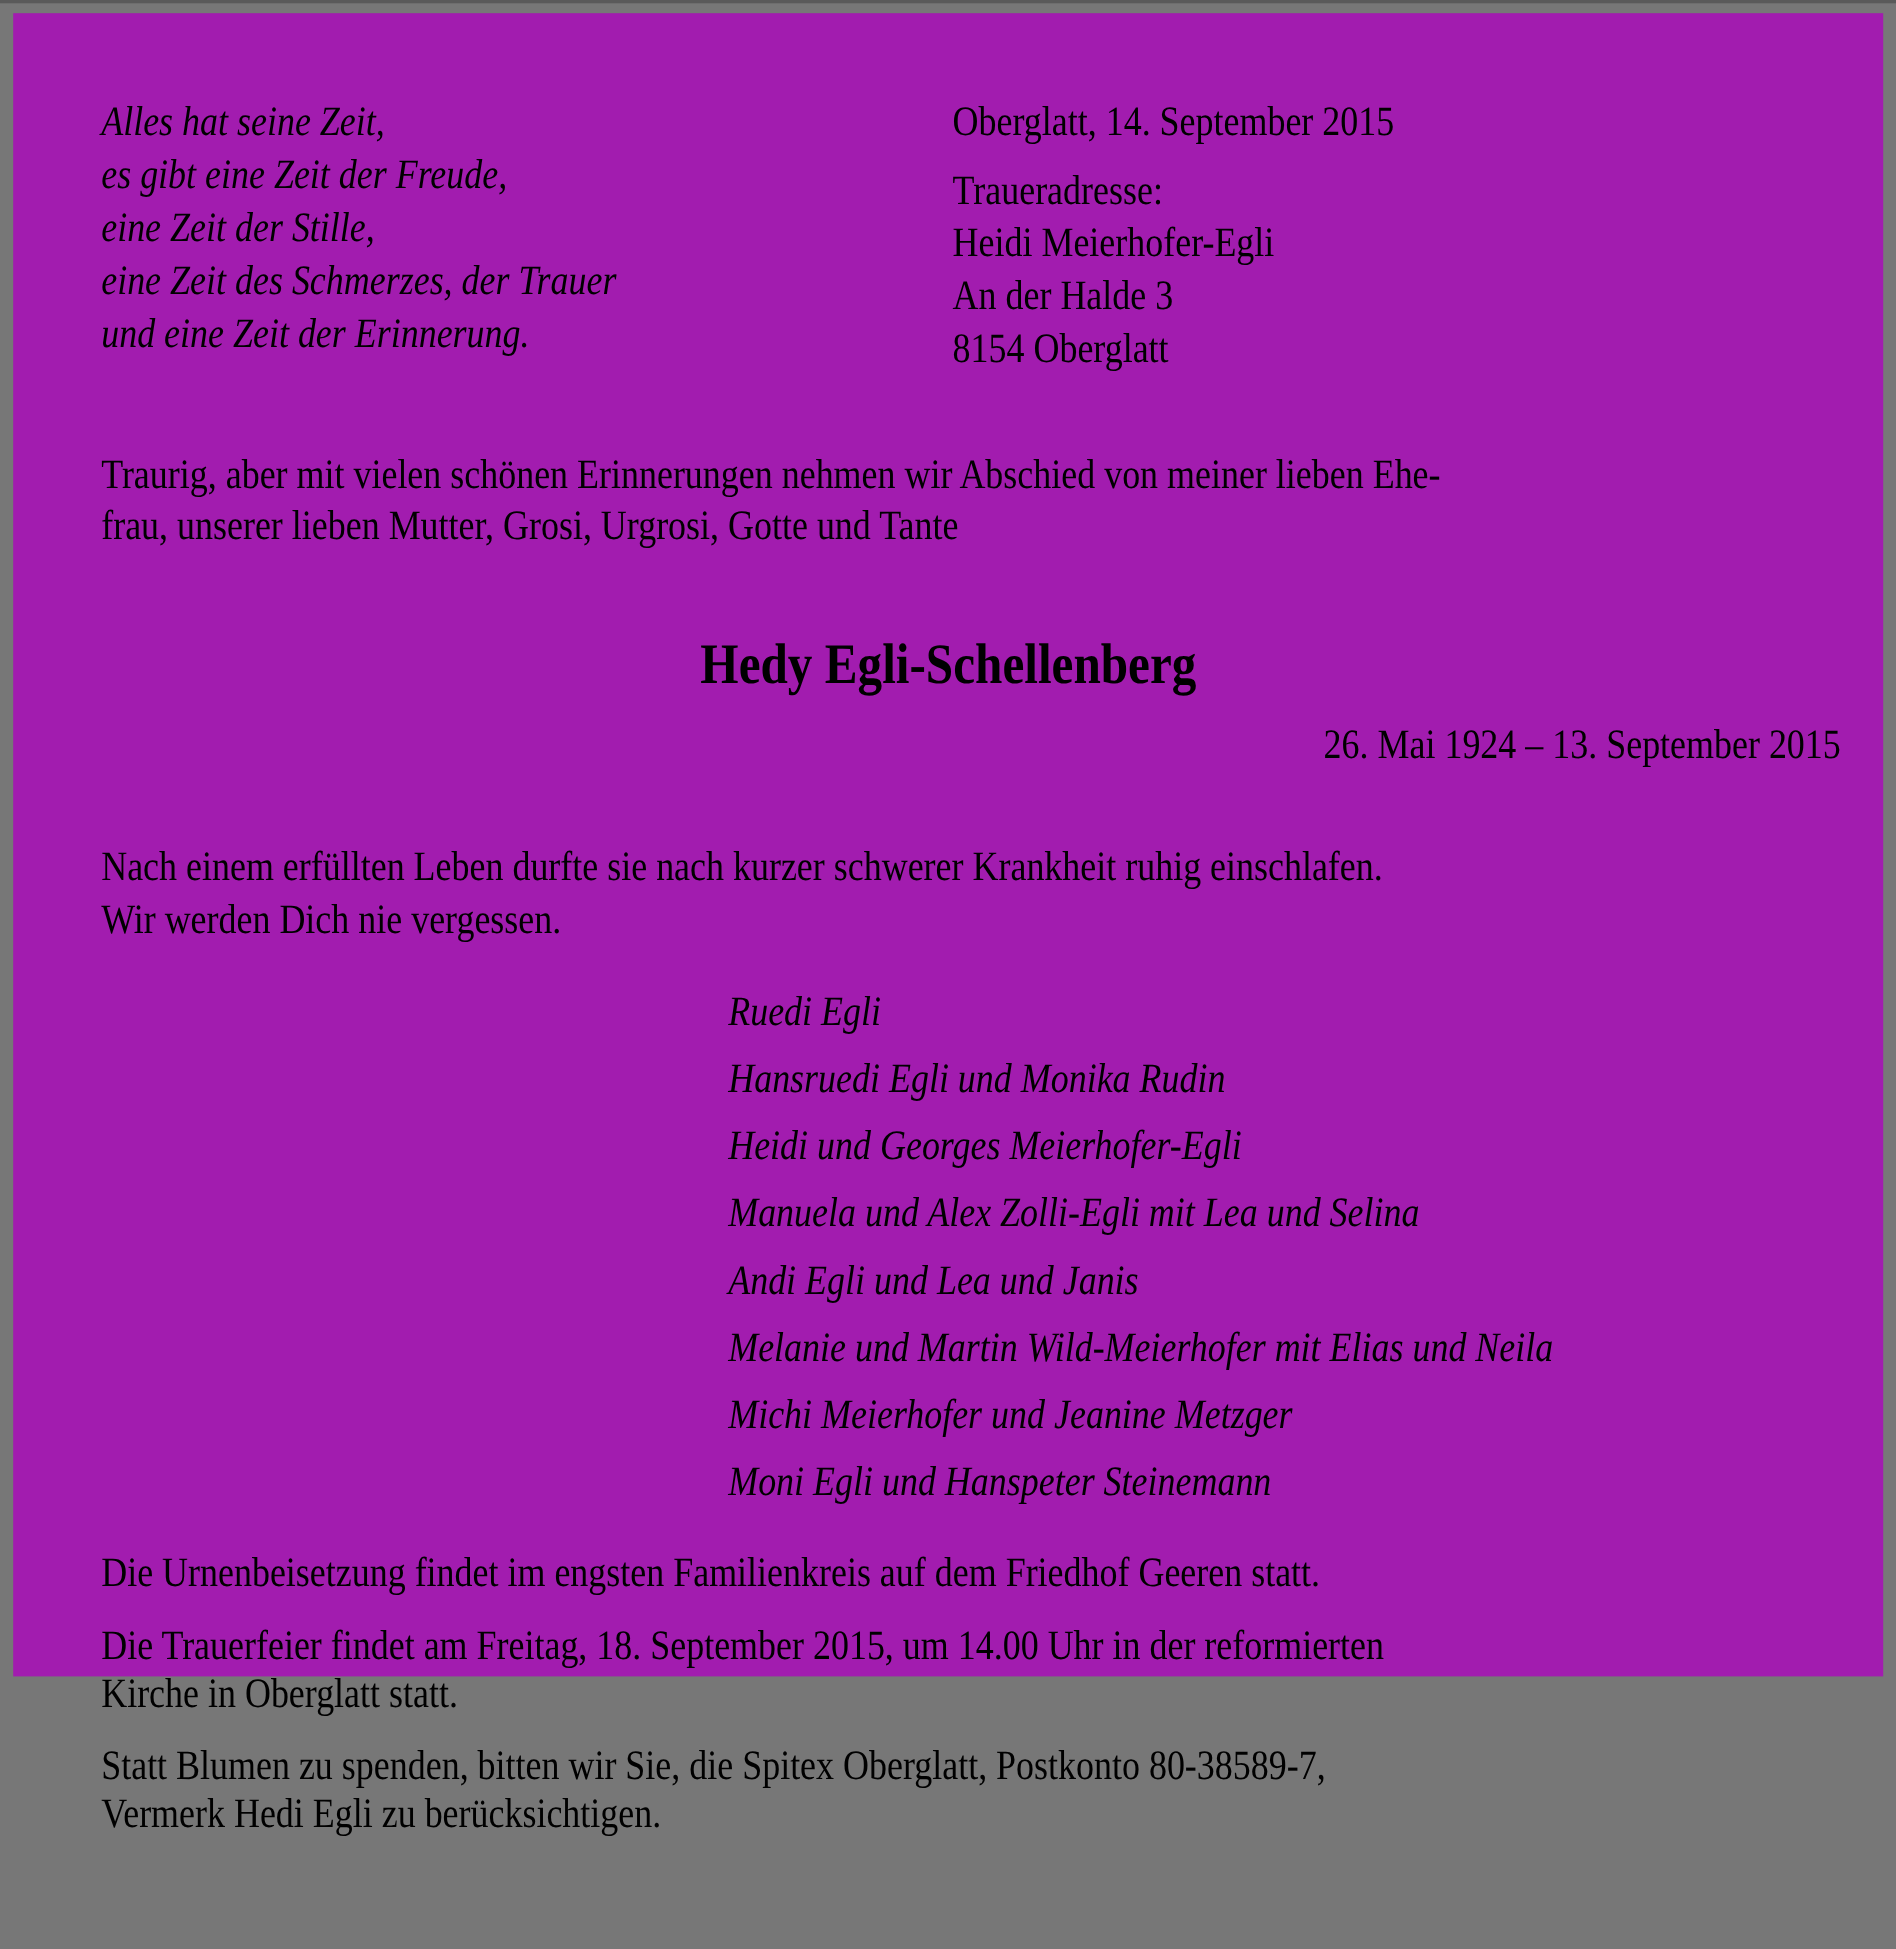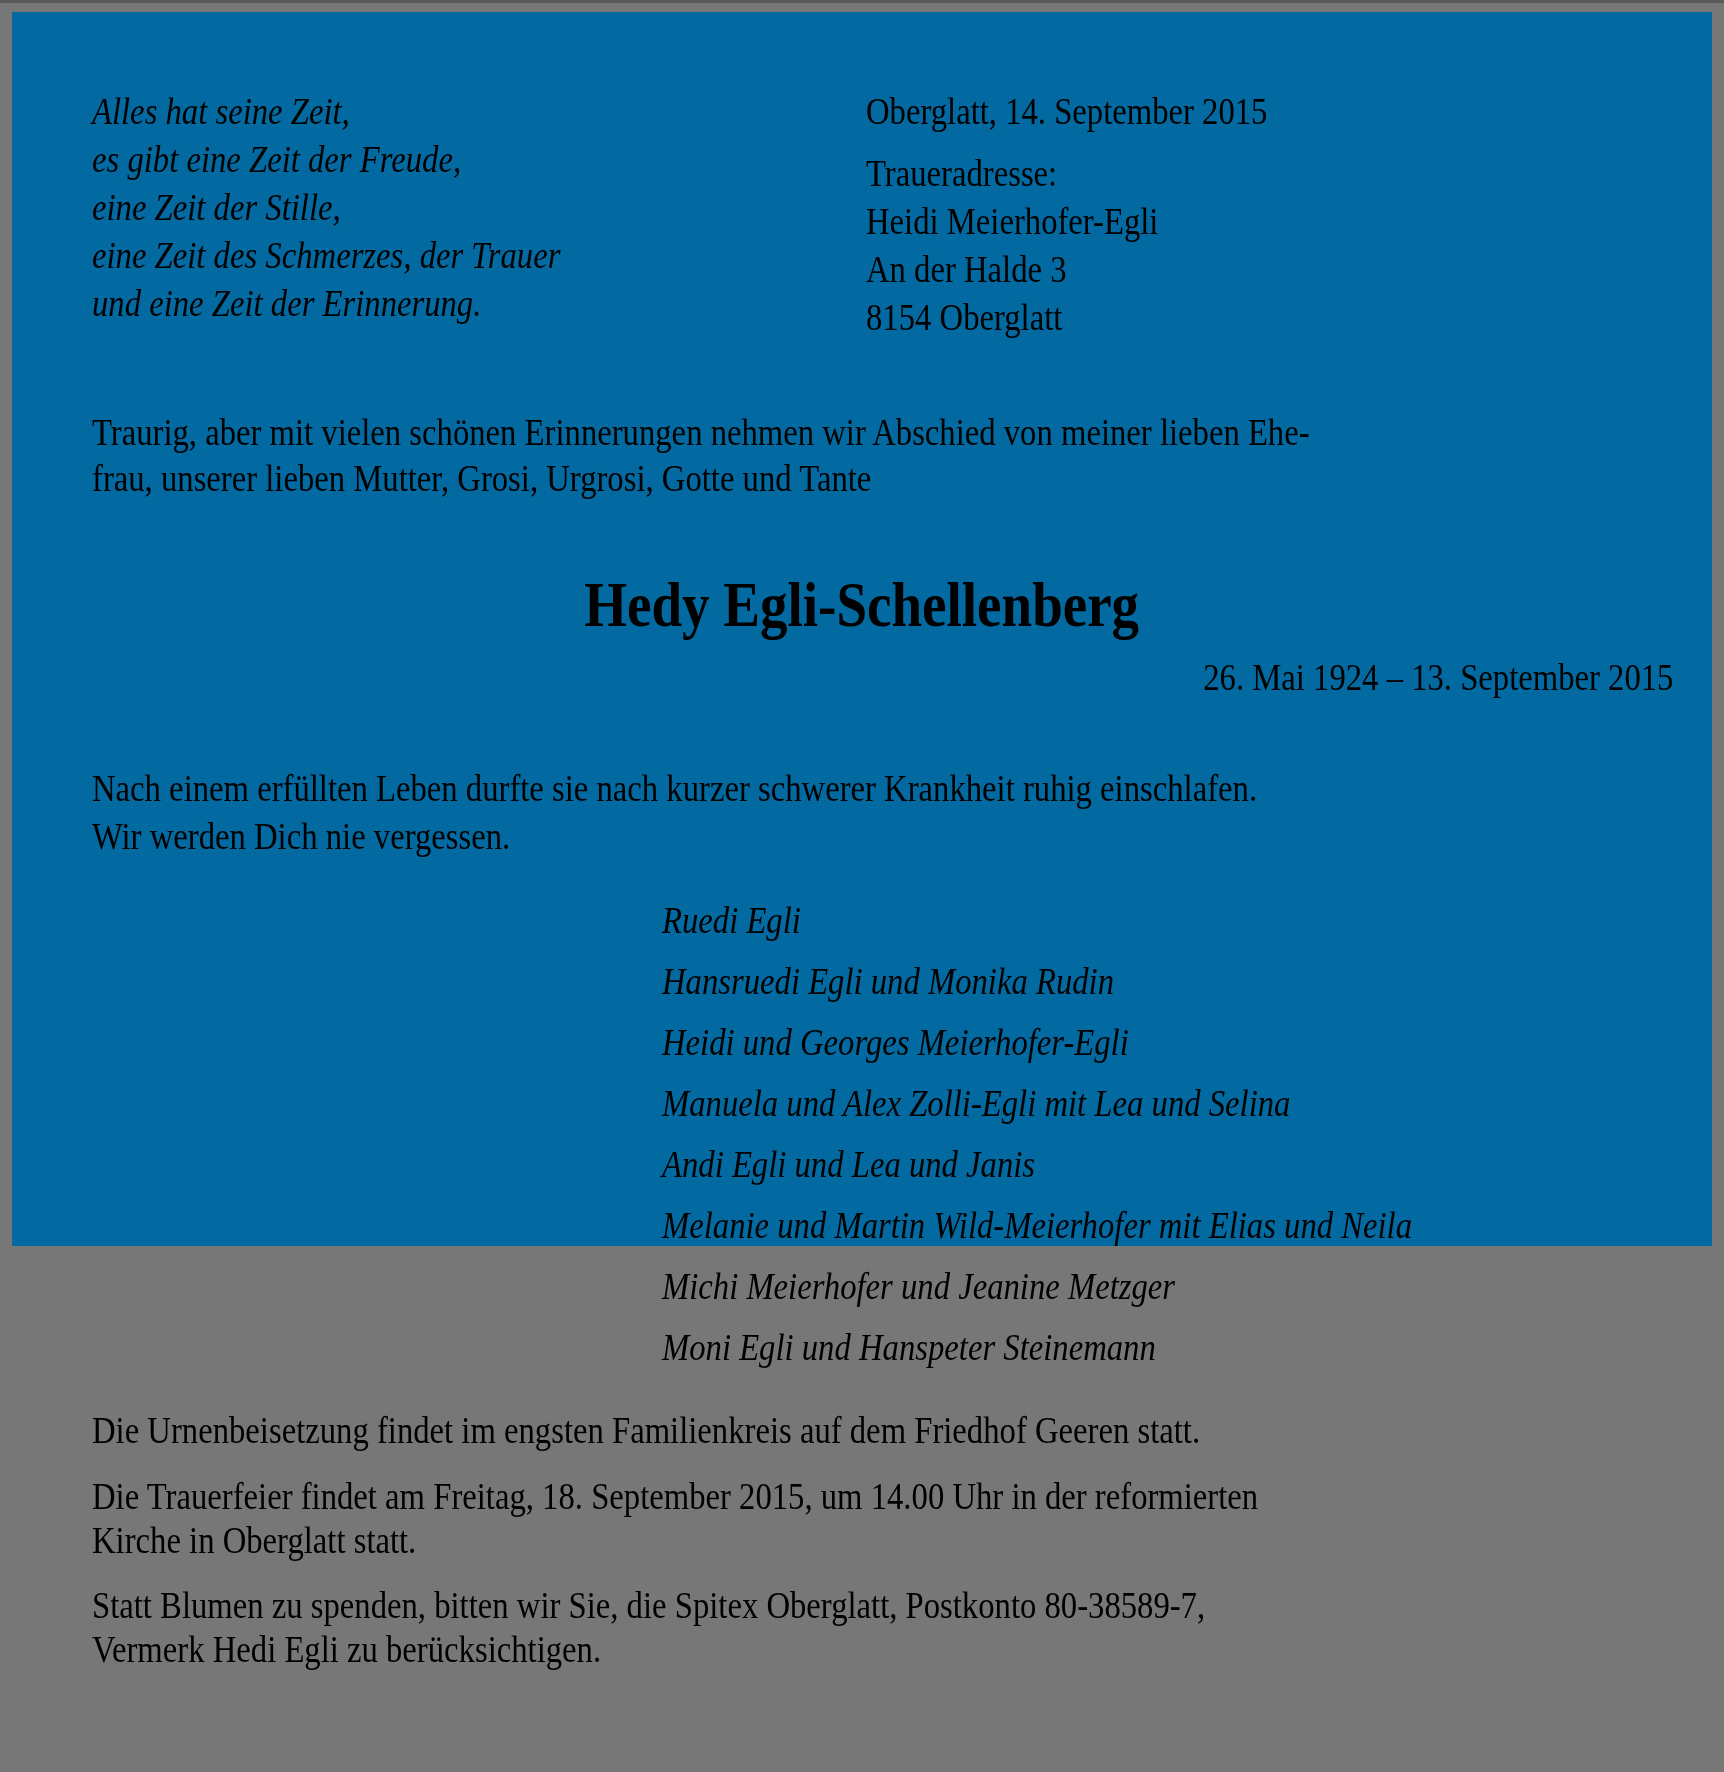--- a/index.html
+++ b/index.html
@@ -8,38 +8,38 @@
     background: #777777;
     position: relative;
     overflow: hidden;
     font-family: "Liberation Serif", "DejaVu Serif", serif;
     color: #000;
   }
   .topline { position: absolute; left: 0; top: 0; width: 1724px; height: 3px; background: #5a5a5a; }
   .page {
     position: absolute;
     left: 12px; top: 12px;
-    width: 1700px; height: 1234px;
-    background: #0369a1;
+    width: 1700px; height: 1512px;
+    background: #a21caf;
   }
   .blk { position: absolute; white-space: nowrap; transform-origin: 0 0; }
   .cond { transform: scaleX(0.86); }
   .ital { font-style: italic; }
   .line { display: block; }
 
   .motto { left: 80px; top: 75px; font-size: 38px; line-height: 48px; }
   .addr { left: 854px; top: 75px; font-size: 38px; line-height: 48px; }
   .addr .gap { height: 14px; }
 
   .intro { left: 80px; top: 397px; font-size: 38px; line-height: 46px; width: 1360px; }
 
   .name {
     left: 0; width: 1700px; top: 548px;
     text-align: center; font-weight: bold;
-    font-size: 64px; line-height: 90px;
+    font-size: 52px; line-height: 90px;
   }
   .name span, .dates span { display: inline-block; transform: scaleX(0.86); transform-origin: 50% 50%; }
   .dates {
     left: 0; width: 1700px; top: 642px;
     text-align: right; font-size: 38px; line-height: 46px;
   }
 
   .para2 { left: 80px; top: 752px; font-size: 38px; line-height: 48px; }
 
   .family { left: 650px; top: 878px; font-size: 38px; line-height: 61px; }

